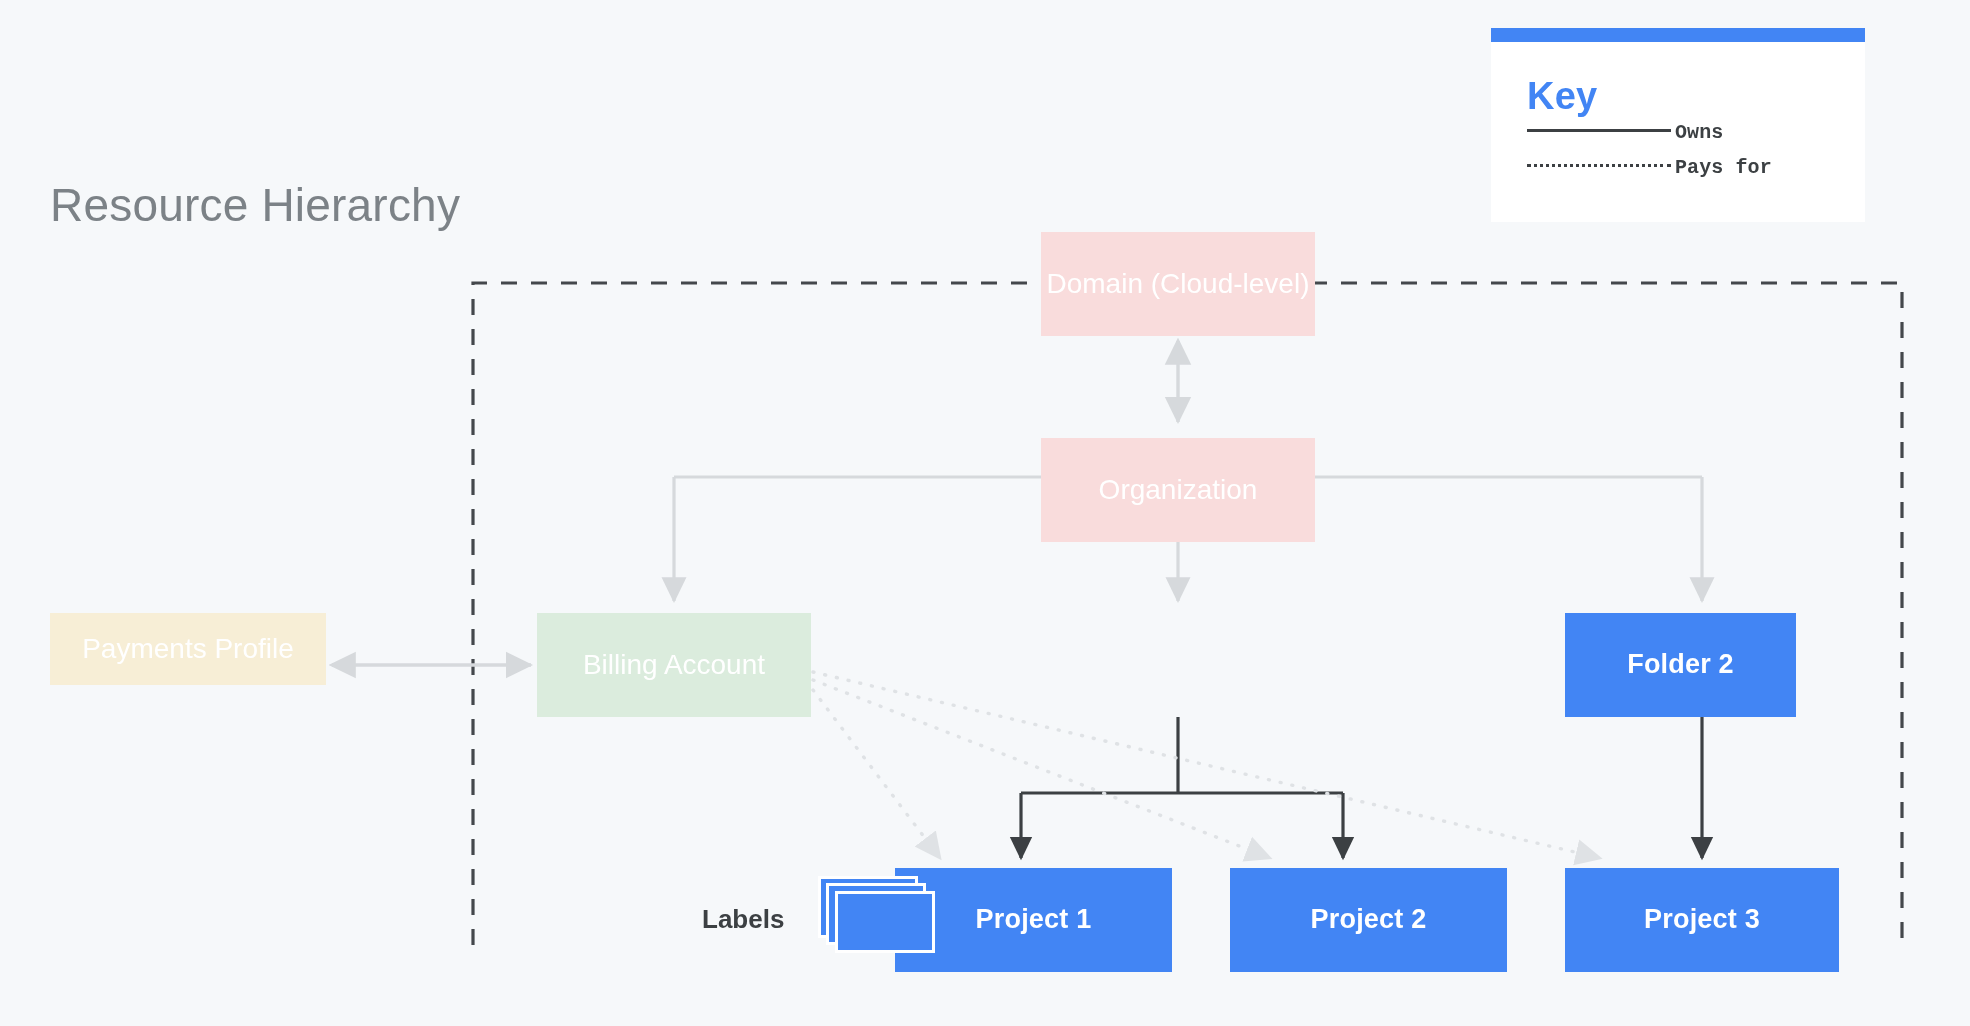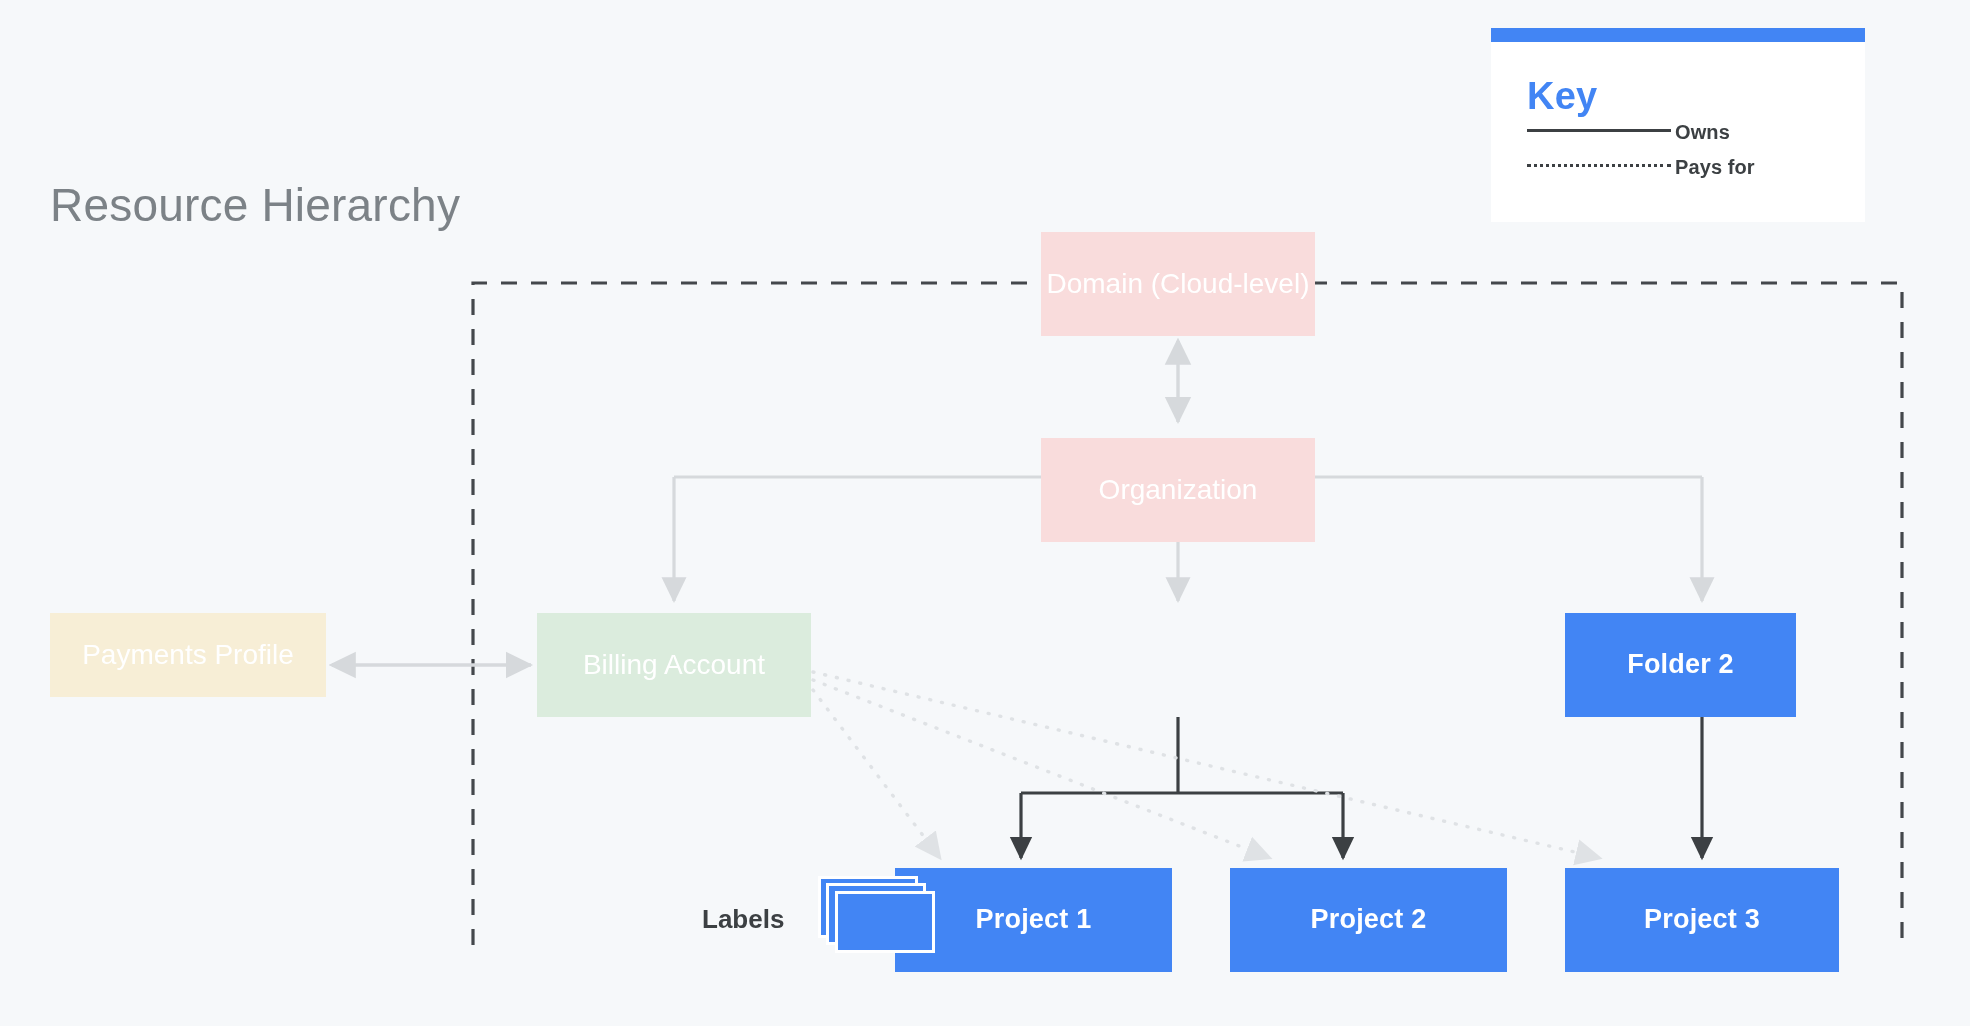--- a/index.html
+++ b/index.html
@@ -58,21 +58,21 @@
   }
   .node-strong {
     font-size: 27px;
     font-weight: bold;
     color: #ffffff;
     letter-spacing: 0.2px;
   }
 
   .n-domain       { left: 1041px; top: 232px; width: 274px; height: 104px; background: #f9dcdc; }
   .n-org          { left: 1041px; top: 427px; width: 274px; height: 104px; background: #f9dcdc; margin-top: 11px; }
-  .n-payments     { left: 50px;   top: 613px; width: 276px; height: 84px; background: #f7eed6; }
+  .n-payments     { left: 50px;   top: 613px; width: 276px; height: 72px; background: #f7eed6; }
   .n-billing      { left: 537px;  top: 613px; width: 274px; height: 104px; background: #dbecdd; }
   .n-folder1      { left: 1041px; top: 613px; width: 274px; height: 104px; background: #4285f4; }
   .n-folder2      { left: 1565px; top: 613px; width: 231px; height: 104px; background: #4285f4; }
   .n-project1     { left: 895px;  top: 868px; width: 277px; height: 104px; background: #4285f4; }
   .n-project2     { left: 1230px; top: 868px; width: 277px; height: 104px; background: #4285f4; }
   .n-project3     { left: 1565px; top: 868px; width: 274px; height: 104px; background: #4285f4; }
 
   
   .labels-text {
     position: absolute;
@@ -125,20 +125,21 @@
     font-size: 38px;
     font-weight: bold;
     color: #4285f4;
     letter-spacing: 0.2px;
   }
   .key-rows {
     position: absolute;
     left: 0;
     top: 92px;
     width: 374px;
+    font-family: Liberation Mono, monospace;
   }
   .key-row {
     position: relative;
     display: flex;
     align-items: flex-start;
     height: 35px;
   }
   .key-sample {
     position: relative;
     width: 148px;

